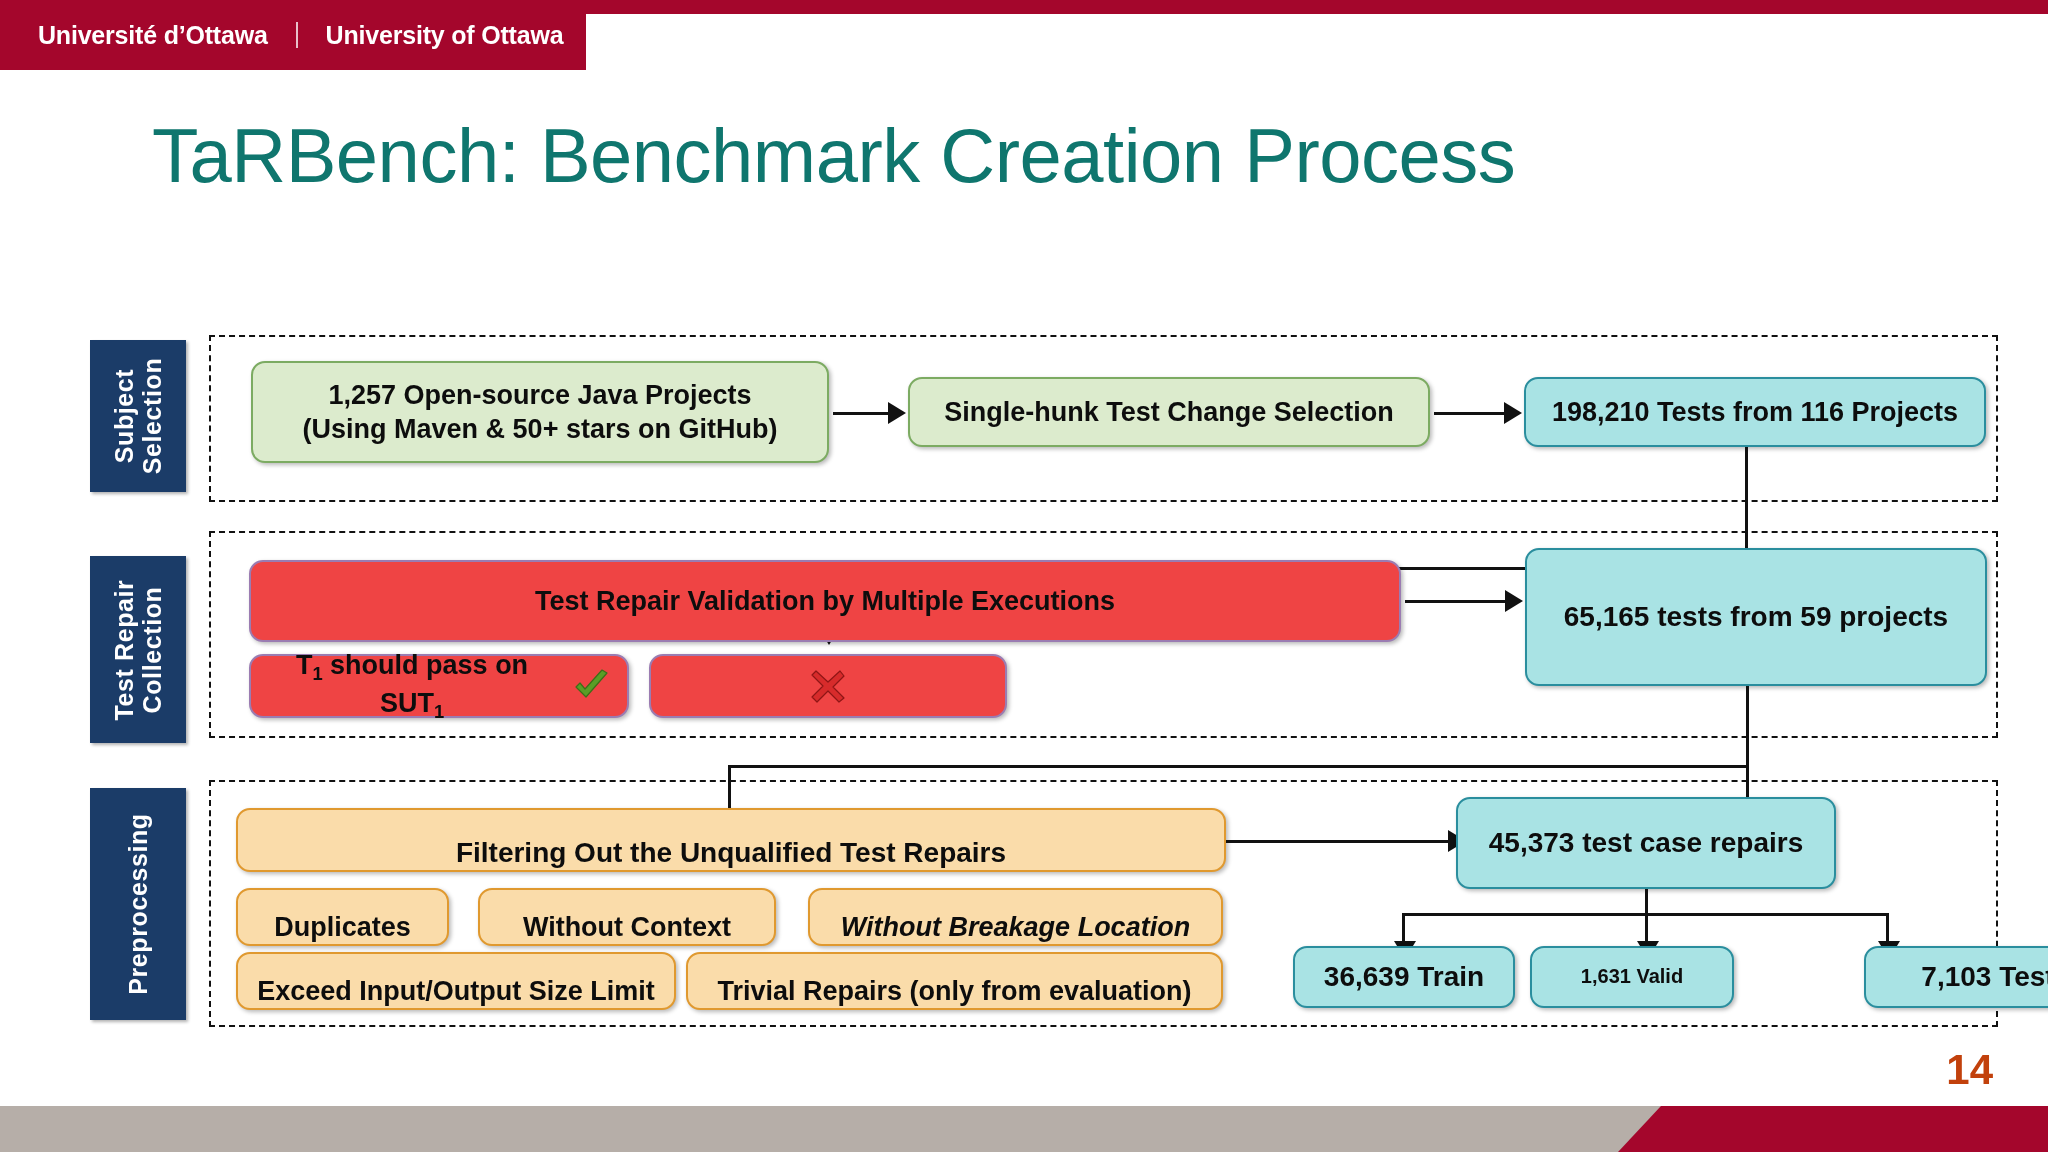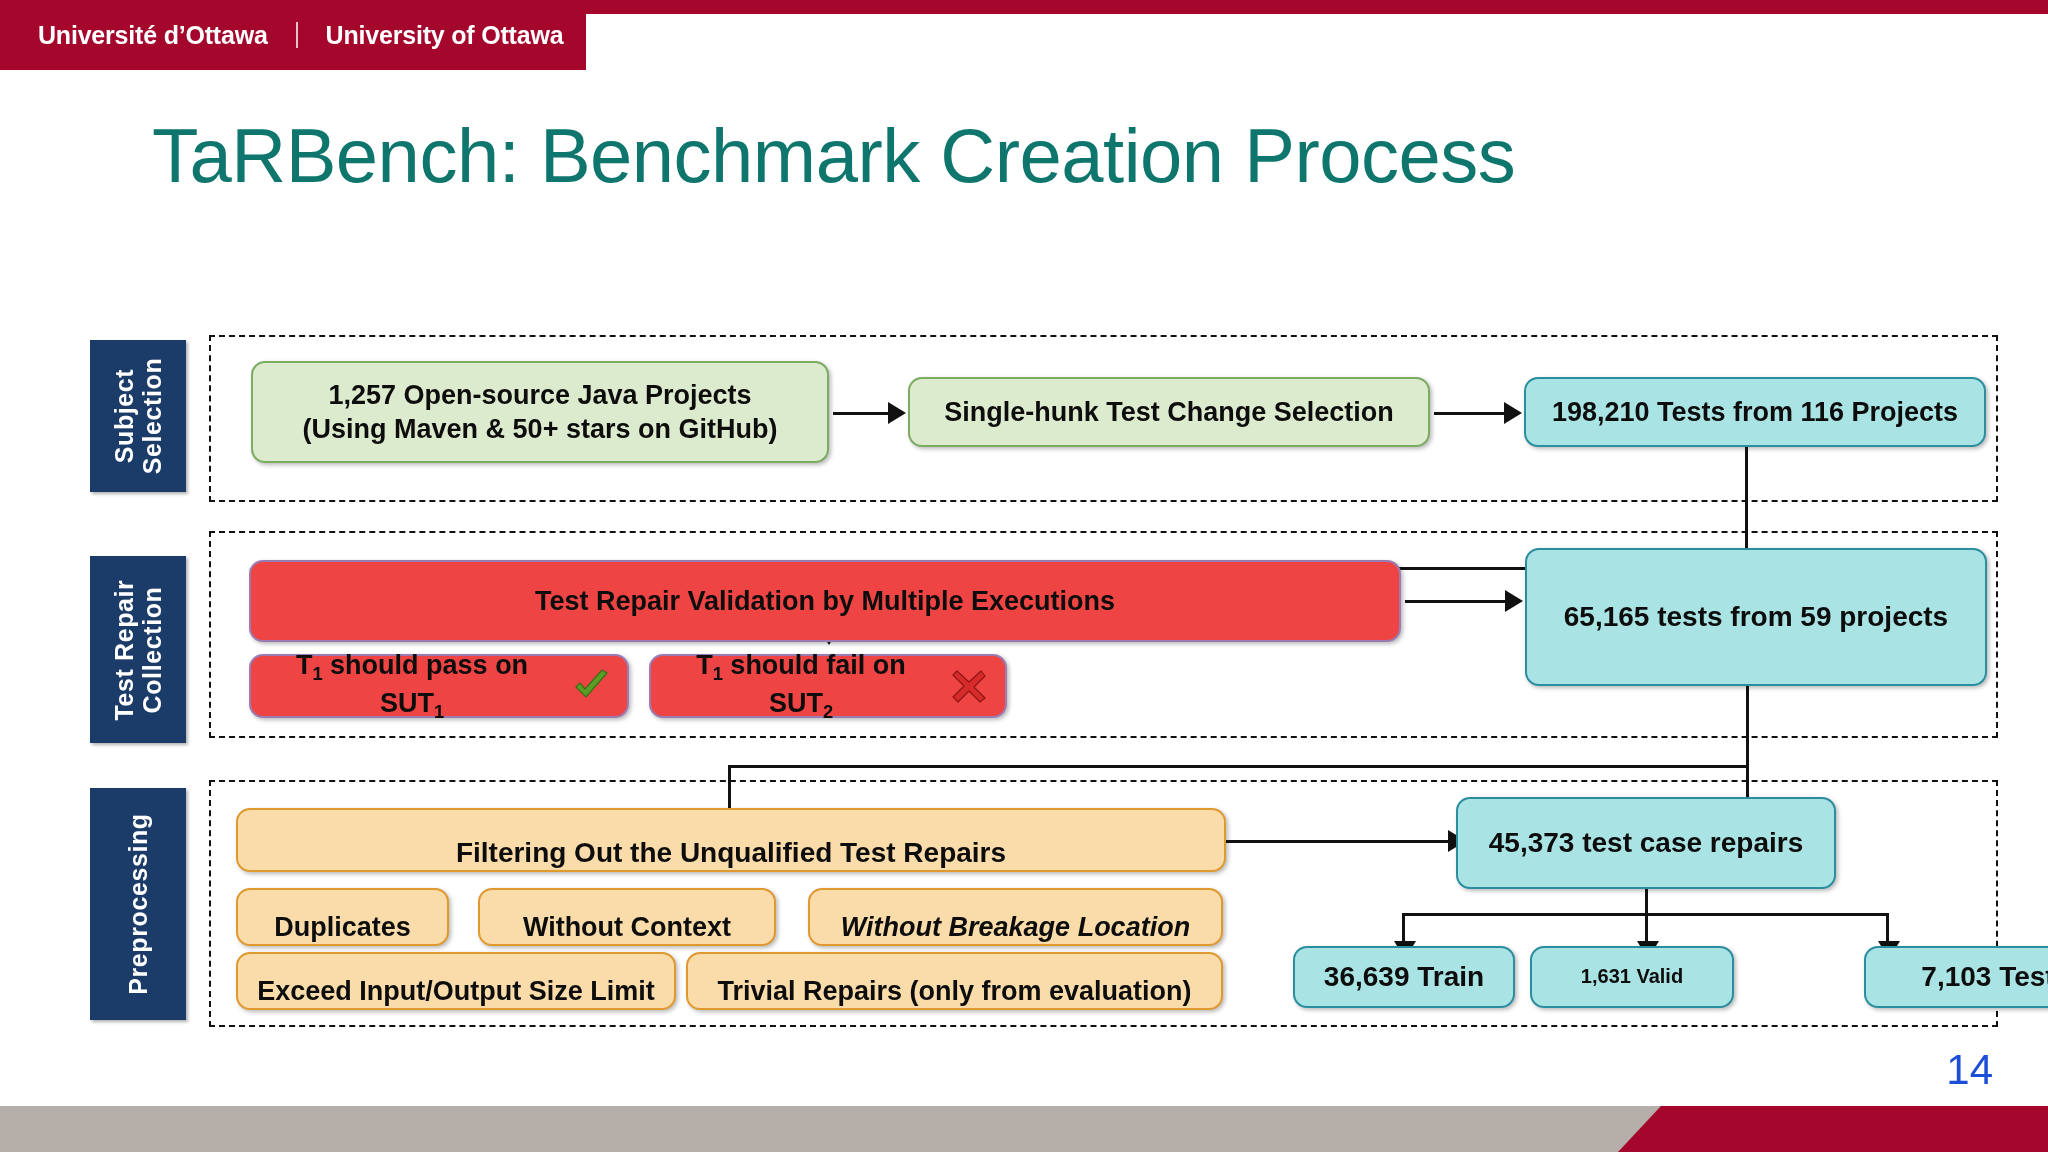--- a/index.html
+++ b/index.html
@@ -136,21 +136,22 @@
     border-right: 11px solid transparent;
     border-top: 18px solid #111111;
   }
 
   
   .page-number {
     position: absolute;
     right: 55px;
     bottom: 58px;
     font-size: 42px;
-    color: #1d4ed8;
+    color: #c2410c;
+    font-weight: bold;
   }
   .footer-bar {
     position: absolute;
     left: 0; bottom: 0;
     width: 2048px; height: 46px;
     background: #b6aea8;
   }
   .footer-accent {
     position: absolute;
     right: 0; bottom: 0;
@@ -248,23 +249,20 @@
       <span class="mark">
         <svg viewBox="0 0 40 40" width="40" height="40" aria-hidden="true">
           <path d="M5 21 L15 31 L36 7 L31 4 L14 23 L9 17 Z" fill="#5a9e26" stroke="#3d6e18" stroke-width="1.2" stroke-linejoin="round"></path>
         </svg>
       </span>
     </div>
   </div>
 
   <div class="node purple" style="left:649px; top:654px; width:358px; height:64px; font-size:27px;">
     <div class="node-inner">
-      <span>
-        <span>T</span><span class="sub">1</span><span> should fail on SUT</span><span class="sub">2</span>
-      </span>
       <span class="mark">
         <svg viewBox="0 0 40 40" width="40" height="40" aria-hidden="true">
           <path d="M8 5 L20 16 L32 5 L36 10 L25 21 L36 32 L31 36 L20 25 L9 36 L4 31 L15 20 L4 9 Z" fill="#d72b2b" stroke="#8f1515" stroke-width="1.2" stroke-linejoin="round"></path>
         </svg>
       </span>
     </div>
   </div>
 
 
   <div class="vline" style="left:1746px; top:686px; height:122px;"></div>

